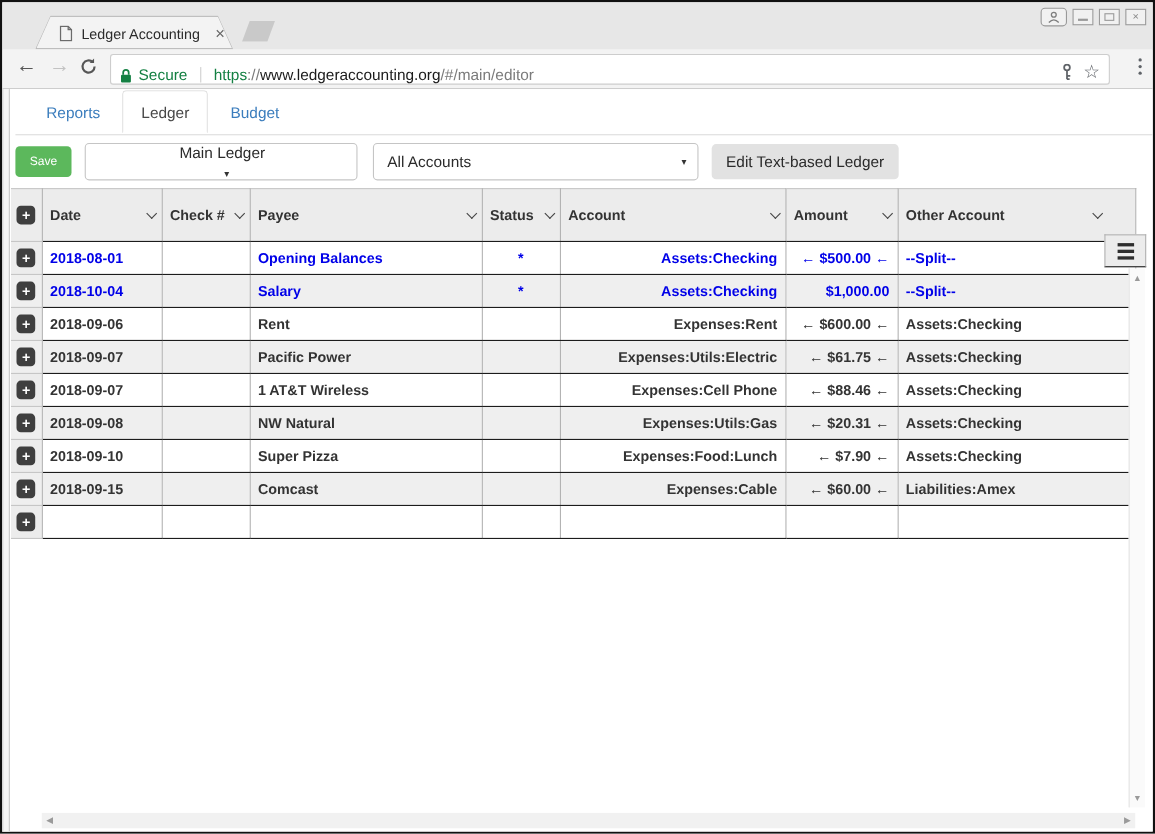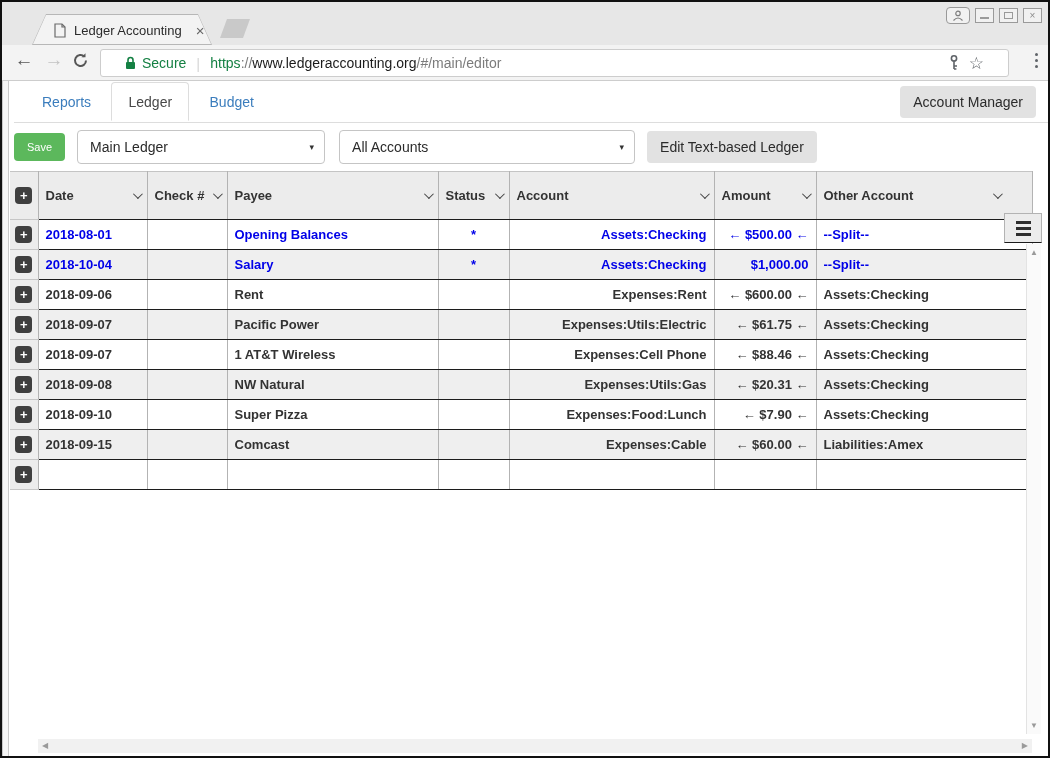--- a/index.html
+++ b/index.html
@@ -35,21 +35,21 @@
   .max-box{ width:9px; height:7px; border:1.5px solid #9a9a9a; }
 
   
   .btoolbar{ position:relative; height:36px; background:#f3f3f3;
              border-bottom:1px solid #cdcdcd; }
   .nav-icon{ position:absolute; top:4px; font-size:19px; color:#565656; width:24px;
              text-align:center; }
   .nav-icon.disabled{ color:#c2c2c2; }
   .urlbar{ position:absolute; left:98px; top:4px; width:909px; height:28px;
            background:#fff; border:1px solid #cdcdcd; border-radius:3px;
-           display:flex; align-items:center; padding:0 24px; font-size:14px; }
+           display:flex; align-items:flex-end; padding:0 8px; font-size:14px; }
   .secure-label{ color:#148043; margin-left:6px; }
   .url-sep{ color:#d8d8d8; margin:0 10px; font-size:15px; }
   .url-scheme{ color:#148043; }
   .url-mid{ color:#7b7b7b; }
   .url-domain{ color:#1b1b1b; }
   .url-path{ color:#7b7b7b; }
   .urlbar-right{ margin-left:auto; display:flex; align-items:center; gap:10px; }
   .star-icon{ font-size:17px; color:#5f6368; }
   .menu-dots{ position:absolute; right:10px; top:8px; display:flex; flex-direction:column; gap:3px; }
   .menu-dots i{ width:3px; height:3px; border-radius:50%; background:#5f6368; display:block; }
@@ -67,21 +67,21 @@
   .acct-mgr-btn{ position:absolute; right:12px; top:5px; background:#e2e2e2; color:#2b2b2b;
                  font-size:14px; padding:8px 13px; border-radius:4px; border:none; cursor:pointer; }
 
   .controls{ display:flex; align-items:center; margin:6px 0 0 12px; height:36px; gap:12px; }
   .save-btn{ background:#5cb85c; color:#fff; font-size:11px; padding:8px 13px;
              border:none; border-radius:4px; cursor:pointer; }
   .select{ height:34px; background:#fff; border:1px solid #c5c5c5; border-radius:4px;
            display:flex; align-items:center; justify-content:space-between;
            padding:0 10px 0 12px; font-size:14px; color:#2b2b2b; cursor:pointer; }
   .select .caret{ font-size:9px; color:#333; margin-left:8px; }
-  .sel-ledger{ width:248px; }
+  .sel-ledger{ width:248px;flex-direction:column; }
   .sel-accounts{ width:296px; margin-left:2px; }
   .gray-btn{ background:#e2e2e2; color:#2b2b2b; font-size:14px; padding:8px 13px;
              border:none; border-radius:4px; cursor:pointer; }
 
   
   .grid{ border-collapse:collapse; table-layout:fixed; margin:6px 0 0 8px; width:1022px;
          font-size:13px; font-weight:bold; color:#333; }
   .grid col.c-plus{ width:28px; } .grid col.c-date{ width:109px; }
   .grid col.c-check{ width:80px; } .grid col.c-payee{ width:211px; }
   .grid col.c-status{ width:71px; } .grid col.c-account{ width:205px; }
@@ -199,21 +199,20 @@
       </span>
   </div>
 
   <div class="page">
     <div class="left-gutter"></div>
 
     <div class="navtabs">
       <span class="navtab">Reports</span>
       <span class="navtab active">Ledger</span>
       <span class="navtab">Budget</span>
-      <button class="acct-mgr-btn">Account Manager</button>
     </div>
 
     <div class="controls">
       <button class="save-btn">Save</button>
       <div class="select sel-ledger">
         <span>Main Ledger</span>
         <span class="caret">▾</span>
       </div>
       <div class="select sel-accounts">
         <span>All Accounts</span>

